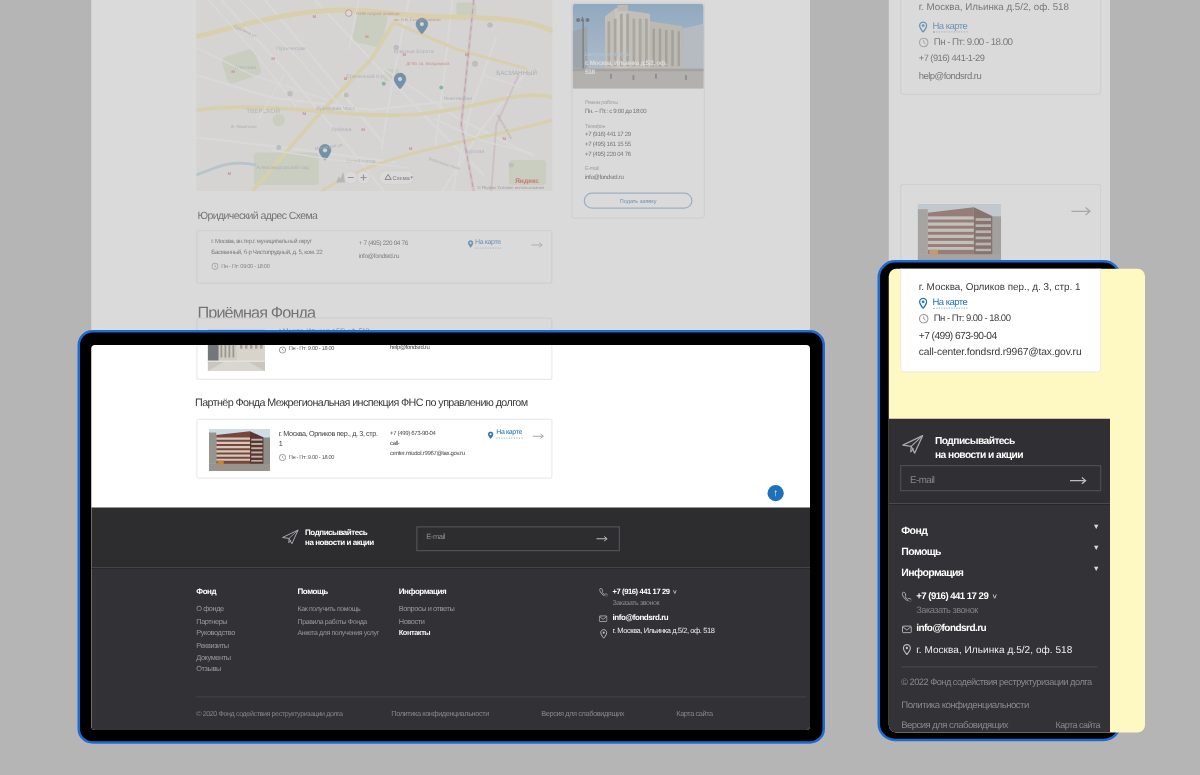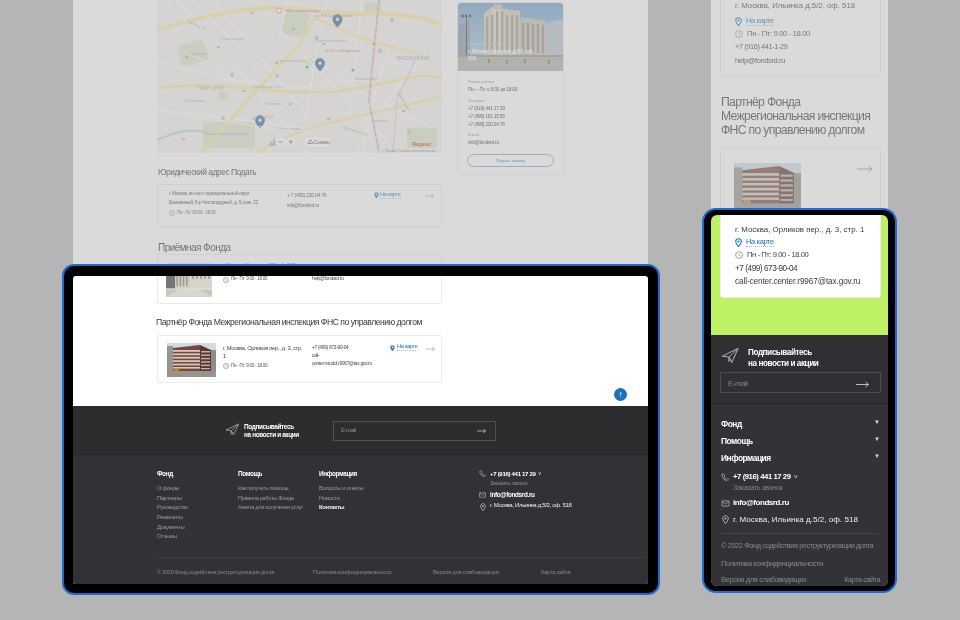--- a/index.html
+++ b/index.html
@@ -122,41 +122,41 @@
 <circle cx="122" cy="10.5" r="2.6" fill="#fff" stroke="#d2756e" stroke-width=".7"></circle>
 <text x="168" y="52" font-size="3.6" fill="#d2756e" font-family="Liberation Sans,sans-serif">ДГКБ св. Владимира</text>
 <g fill="#a9a9a6" font-size="3.4" font-family="Liberation Sans,sans-serif">
  <text x="30" y="22" transform="rotate(24 30 22)">Сретенка ул.</text>
  <text x="95" y="120" transform="rotate(-8 95 120)">Мясницкая ул.</text>
  <text x="186" y="128" transform="rotate(18 186 128)">Воронцово поле</text>
  <text x="240" y="92" transform="rotate(60 240 92)">Земляной вал</text>
  <text x="28" y="102">Б. Никитская</text>
 </g>
 </svg>
-<div class="t" style="left:85px;top:167.5px;font-size:8.4px;color:#333">Юридический адрес Подать</div>
+<div class="t" style="left:85px;top:167.5px;font-size:8.4px;color:#333">Юридический адрес Схема</div>
 <div class="card" style="left:84px;top:184px;width:285px;height:43px">
   <div class="t" style="left:11px;top:6px;font-size:4.8px;color:#444">г. Москва, вн.тер.г. муниципальный округ</div>
   <div class="t" style="left:11px;top:14.5px;font-size:4.9px;color:#444">Басманный, б-р Чистопрудный, д. 5, ком. 22</div>
   <svg class="a" style="left:11px;top:25px" width="6" height="6" viewBox="0 0 6 6">
         <circle cx="3" cy="3" r="2.5" fill="none" stroke="#999" stroke-width=".8"></circle>
         <path d="M3 1.7V3l1 .7" stroke="#999" stroke-width=".7" fill="none"></path>
       </svg>
   <div class="t" style="left:19px;top:25px;font-size:4.5px;color:#555">Пн - Пт: 09:00 - 18:00</div>
   <div class="t" style="left:129px;top:6.5px;font-size:5.1px;color:#444">+ 7 (495) 220 04 76</div>
   <div class="t" style="left:129px;top:17px;font-size:5.1px;color:#444">info@fondsrd.ru</div>
   <svg class="a" style="left:216px;top:7.3px" width="5" height="6.5" viewBox="0 0 10 13">
         <path d="M5 .5C2.6 .5 .7 2.4 .7 4.8c0 3 4.3 7.7 4.3 7.7s4.3-4.7 4.3-7.7C9.3 2.4 7.4 .5 5 .5z" fill="#2d79bd"></path>
         <circle cx="5" cy="4.8" r="1.6" fill="#fff"></circle>
       </svg>
   <div class="t dot" style="left:222px;top:6.8px;font-size:5.6px;color:#2173b4;border-color:#aac6de">На карте</div>
   <svg class="a" style="left:267px;top:8px" width="10" height="6" viewBox="0 0 10 6">
         <path d="M0 3h8.5M6.3 1.2l2.4 1.8-2.4 1.8" stroke="#a8a8a8" stroke-width=".8" fill="none"></path>
       </svg>
 </div>
-<div class="t" style="left:85px;top:241.5px;font-size:10px;color:#333">Приёмная Фонда</div>
+<div class="t" style="left:85px;top:241.5px;font-size:13px;color:#333">Приёмная Фонда</div>
 <div class="card" style="left:84px;top:254px;width:285px;height:50px">
   <div class="a" style="left:8px;top:8px;width:46px;height:34px;overflow:hidden;border-radius:1px"><svg width="46" height="34" viewBox="0 0 46 34" preserveAspectRatio="none">
 <rect width="46" height="34" fill="#dde3e8"></rect>
 <rect x="0" y="3" width="9" height="23" fill="#74767a"></rect>
 <rect x="9" y="6" width="15" height="20" fill="#cfccc4"></rect>
 <g fill="#9b978e">
             <rect x="10.4" y="8" width="1.4" height="15"></rect>
             <rect x="13.6" y="8" width="1.4" height="15"></rect>
             <rect x="16.8" y="8" width="1.4" height="15"></rect>
             <rect x="20" y="8" width="1.4" height="15"></rect>
@@ -244,21 +244,20 @@
       <circle cx="5" cy="5" r="1.5" fill="#1d71b8"></circle>
     </svg>
 <div class="t dot" style="left:35px;top:17px;font-size:7.6px;color:#2173b4;border-color:#9fc0dc">На карте</div>
 <svg class="a" style="left:24px;top:30px" width="8" height="8" viewBox="0 0 8 8">
       <circle cx="4" cy="4" r="3.4" fill="none" stroke="#999" stroke-width=".9"></circle>
       <path d="M4 2.2V4l1.4 1" stroke="#999" stroke-width=".8" fill="none"></path>
     </svg>
 <div class="t" style="left:36px;top:29px;font-size:7.8px;color:#444">Пн - Пт: 9.00 - 18.00</div>
 <div class="t" style="left:24px;top:42.5px;font-size:7.4px;color:#3a3a3a">+7 (916) 441-1-29</div>
 <div class="t" style="left:24px;top:56.5px;font-size:7.6px;color:#3a3a3a">help@fondsrd.ru</div>
-<div class="t" style="left:10px;top:95px;font-size:12.2px;line-height:1.16;color:#3a3a3a;white-space:normal;width:170px">Партнёр Фонда<br>Межрегиональная инспекция<br>ФНС по управлению долгом</div>
 <div class="a" style="left:9px;top:147px;width:161px;height:70px;border:1px solid #ebebeb;border-radius:3px 3px 0 0;border-bottom:none;background:#fff"></div>
 <svg class="a" style="left:146px;top:164.5px" width="17" height="8" viewBox="0 0 17 8">
       <path d="M0 4h15M11.5 1l3.5 3-3.5 3" stroke="#9a9a9a" stroke-width="1" fill="none"></path>
     </svg>
 <div class="a" style="left:23px;top:163px;width:67px;height:46px;overflow:hidden;border-radius:1px"><svg width="67" height="49" viewBox="0 0 49 34" preserveAspectRatio="none">
 <rect width="67" height="49" fill="#c3d3e0"></rect>
 <rect x="0" y="0" width="49" height="8" fill="#cedce7"></rect>
 <polygon points="6,5 33,2 33,29 6,28" fill="#7a463a"></polygon>
 <g fill="#d2cac0">
           <rect x="6" y="7" width="27" height="1.8"></rect>
@@ -417,35 +416,35 @@
   <div class="a" style="left:84px;top:101.5px;width:488px;height:1px;background:#404044"></div>
   <div class="t" style="left:84px;top:113.5px;font-size:5.7px;color:#86868a">© 2020 Фонд содействия реструктуризации долга</div>
   <div class="t" style="left:240px;top:113.5px;font-size:5.9px;color:#86868a">Политика конфиденциальности</div>
   <div class="t" style="left:360px;top:113.5px;font-size:5.9px;color:#86868a">Версия для слабовидящих</div>
   <div class="t" style="left:468px;top:113.5px;font-size:5.9px;color:#86868a">Карта сайта</div>
 </div>
 </div>
 </div>
 
 <div id="ph" class="a" style="left:702px;top:208px;width:195px;height:385px;background:#000;border:2px solid #1b6cd6;border-radius:14px">
-<div class="a" style="left:7px;top:4.5px;width:177px;height:371.5px;background:#bef264;border-radius:6px;overflow:hidden">
+<div class="a" style="left:7px;top:4.5px;width:205px;height:371.5px;background:#fef9c3;border-radius:6px;overflow:hidden">
 <div class="a" style="left:9px;top:-7.5px;width:161px;height:91px;border:1px solid #ececec;border-radius:3px;background:#fff"></div>
 <div class="t" style="left:24px;top:10.5px;font-size:7.9px;letter-spacing:0;color:#3a3a3a">г. Москва, Орликов пер., д. 3, стр. 1</div>
 <svg class="a" style="left:24px;top:23.5px" width="7" height="9" viewBox="0 0 10 13">
         <path d="M5 1C2.8 1 1 2.8 1 5c0 2.8 4 7.5 4 7.5s4-4.7 4-7.5c0-2.2-1.8-4-4-4z" fill="none" stroke="#1d71b8" stroke-width="1.5"></path>
         <circle cx="5" cy="5" r="1.5" fill="#1d71b8"></circle>
       </svg>
 <div class="t dot" style="left:35px;top:23.5px;font-size:7.6px;color:#2173b4;border-color:#9fc0dc">На карте</div>
 <svg class="a" style="left:24px;top:36.5px" width="8" height="8" viewBox="0 0 8 8">
         <circle cx="4" cy="4" r="3.4" fill="none" stroke="#999" stroke-width=".9"></circle>
         <path d="M4 2.2V4l1.4 1" stroke="#999" stroke-width=".8" fill="none"></path>
       </svg>
 <div class="t" style="left:36px;top:36px;font-size:7.6px;color:#444">Пн - Пт: 9.00 - 18.00</div>
 <div class="t" style="left:24px;top:49px;font-size:8.2px;color:#3a3a3a">+7 (499) 673-90-04</div>
-<div class="t" style="left:24px;top:62.5px;font-size:8.2px;letter-spacing:-.1px;color:#3a3a3a">call-center.center.r9967@tax.gov.ru</div>
+<div class="t" style="left:24px;top:62.5px;font-size:8.2px;letter-spacing:-.1px;color:#3a3a3a">call-center.fondsrd.r9967@tax.gov.ru</div>
 <div class="a" style="left:0;top:120.5px;width:177px;height:68px;background:#303034">
   <svg class="a" style="left:10px;top:11px" width="19" height="19" viewBox="0 0 30 30">
           <path d="M2 16L27 4 17 26l-4.5-8.5z" fill="none" stroke="#a8a8ae" stroke-width="1.6" stroke-linejoin="round"></path>
           <path d="M12.5 17.5L27 4M12.5 17.5l-.5 7 3.5-4.5" fill="none" stroke="#a8a8ae" stroke-width="1.4" stroke-linejoin="round"></path>
         </svg>
   <div class="t b" style="left:37px;top:12.5px;font-size:8.2px;color:#fff">Подписывайтесь</div>
   <div class="t b" style="left:37px;top:24px;font-size:8.2px;color:#fff">на новости и акции</div>
   <div class="a" style="left:9px;top:37px;width:161px;height:21px;border:1px solid #4c4c50">
     <div class="t" style="left:7px;top:6px;font-size:7.8px;color:#87878b">E-mail</div>
     <svg class="a" style="right:10px;top:7.5px" width="14" height="7" viewBox="0 0 14 7">

